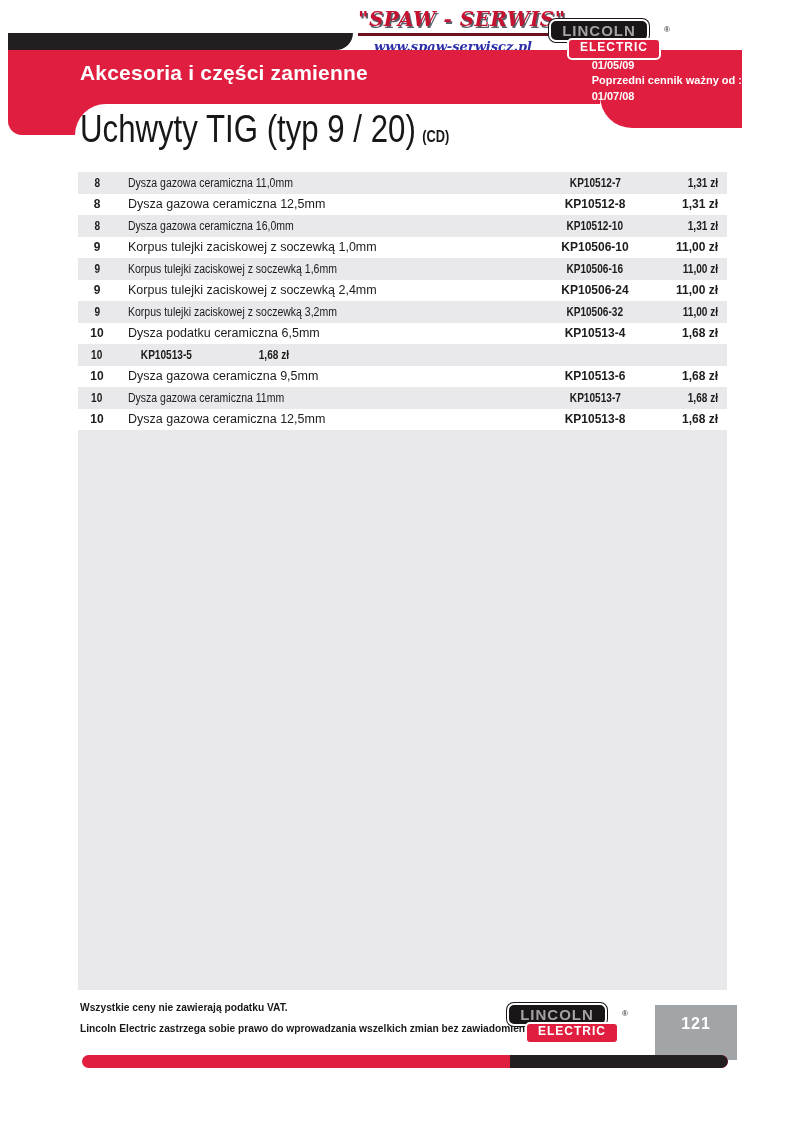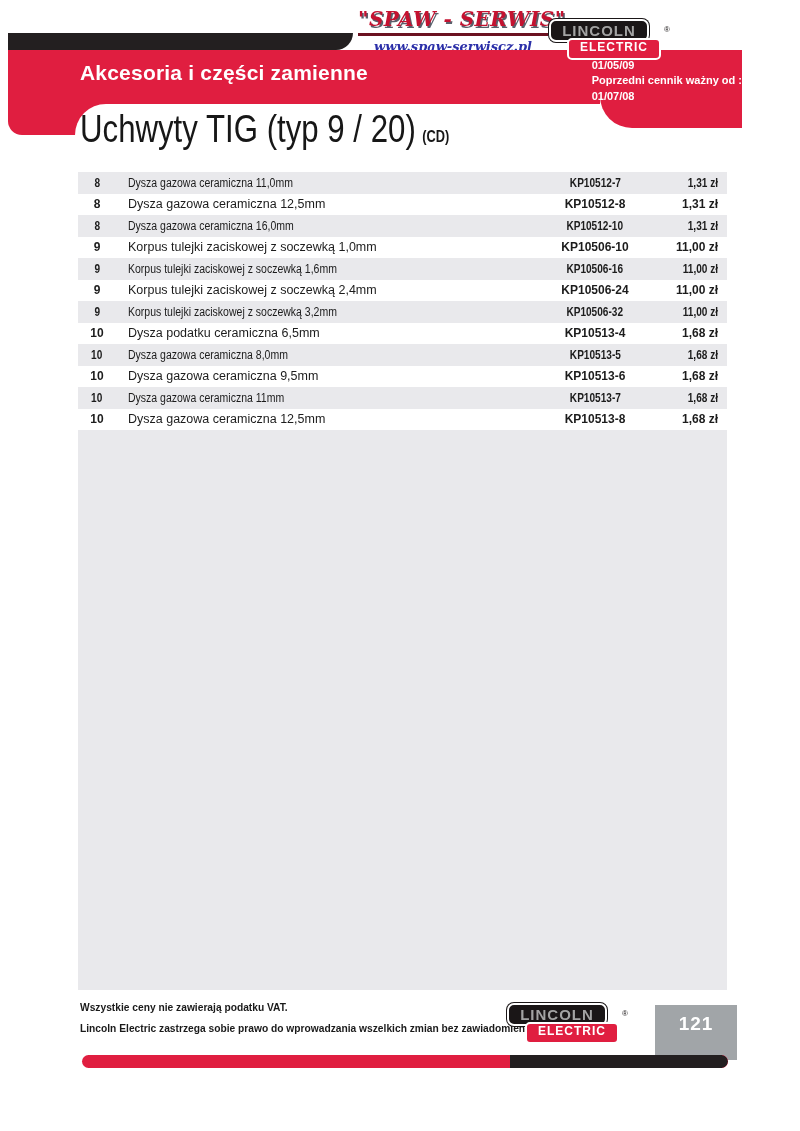--- a/index.html
+++ b/index.html
@@ -72,21 +72,21 @@
 
   .gray-block{position:absolute;left:78px;top:430px;width:649px;height:560px;background:#e9e9ec;}
 
   
   .note{position:absolute;left:80px;font-weight:bold;font-size:11px;color:#1a1a1a;
         white-space:nowrap;transform:scaleX(.93);transform-origin:left center;}
   .note1{top:1001px;}
   .note2{top:1022px;}
 
   .page-num{position:absolute;left:655px;top:1005px;width:82px;height:55px;
-            background:#a1a5a8;color:#fff;font-weight:bold;font-size:19px;
+            background:#a1a5a8;color:#fff;font-weight:bold;font-size:16px;
             text-align:center;line-height:38px;letter-spacing:1px;}
 
   .bottom-bar{position:absolute;left:82px;top:1055px;width:646px;height:13px;
               background:#e01e40;border-radius:8px;overflow:hidden;}
   .bottom-bar .bar-black{position:absolute;right:0;top:0;width:218px;height:13px;
               background:#231f20;border-radius:0 8px 8px 0;}
 </style>
 </head>
 <body>
 
@@ -168,21 +168,20 @@
           <div class="c-price"><span class="cx">11,00 zł</span></div>
         </div>
         <div class="row">
           <div class="c-fig"><span class="cx">10</span></div>
           <div class="c-desc"><span class="cx">Dysza podatku ceramiczna 6,5mm</span></div>
           <div class="c-part"><span class="cx">KP10513-4</span></div>
           <div class="c-price"><span class="cx">1,68 zł</span></div>
         </div>
         <div class="row alt">
           <div class="c-fig"><span class="cx">10</span></div>
-          <div class="c-desc"><span class="cx">Dysza gazowa ceramiczna 8,0mm</span></div>
           <div class="c-part"><span class="cx">KP10513-5</span></div>
           <div class="c-price"><span class="cx">1,68 zł</span></div>
         </div>
         <div class="row">
           <div class="c-fig"><span class="cx">10</span></div>
           <div class="c-desc"><span class="cx">Dysza gazowa ceramiczna 9,5mm</span></div>
           <div class="c-part"><span class="cx">KP10513-6</span></div>
           <div class="c-price"><span class="cx">1,68 zł</span></div>
         </div>
         <div class="row alt">

